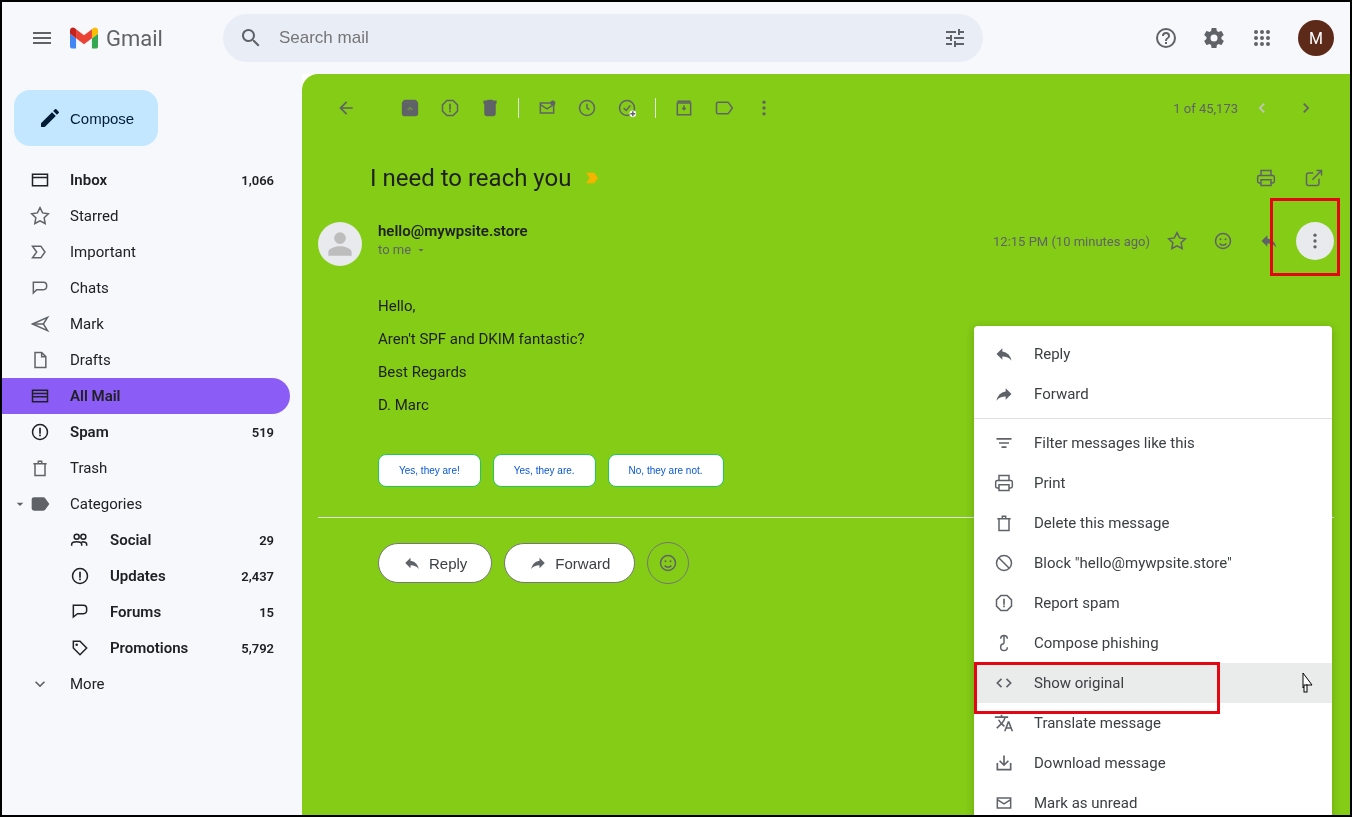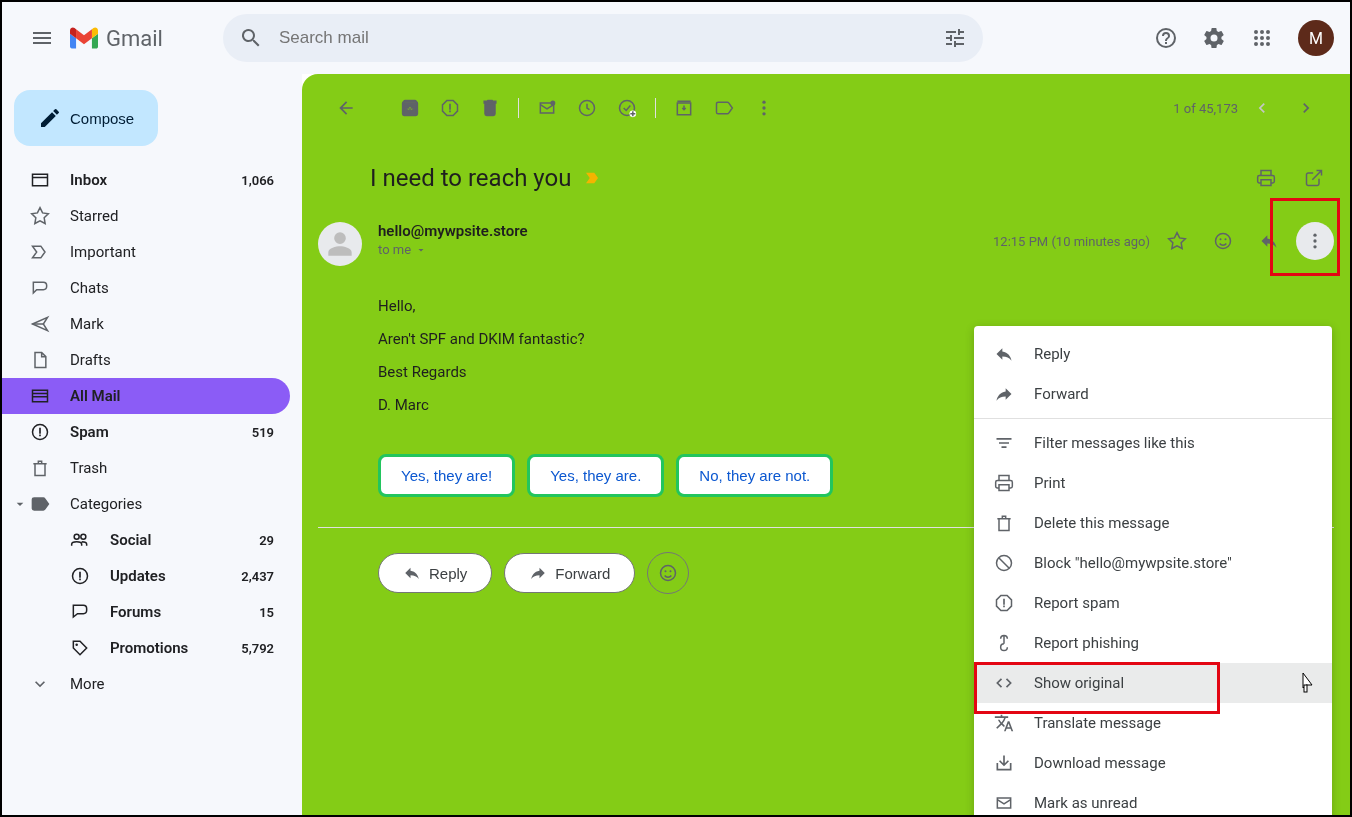--- a/index.html
+++ b/index.html
@@ -39,21 +39,21 @@
 .sender-row { display: flex; align-items: flex-start; padding: 16px 0 0 0; position: relative; }
 .sender-avatar { width: 44px; height: 44px; border-radius: 50%; background: #e8eaed; display: flex; align-items: center; justify-content: center; margin-right: 16px; }
 .sender-info { flex: 1; }
 .sender-name { font-size: 15px; font-weight: 600; color: #1f1f1f; }
 .sender-to { font-size: 13px; color: #5f6368; margin-top: 2px; display: flex; align-items: center; gap: 4px; text-align: right; }
 .msg-actions { display: flex; align-items: center; gap: 8px; color: #5f6368; font-size: 13px; }
 .msg-icon { width: 38px; height: 38px; display: flex; align-items: center; justify-content: center; cursor: pointer; border-radius: 50%; }
 .more-highlight { border: 3px solid #e30613; width: 70px; height: 78px; position: absolute; right: -6px; top: -8px; pointer-events: none; }
 .email-body { padding: 24px 0 0 60px; font-size: 15px; line-height: 2.2; color: #1f1f1f; }
 .smart-replies { display: flex; gap: 12px; padding: 32px 0 0 60px; }
-.smart-reply { padding: 10px 20px; border: 3px solid #22c55e; border-radius: 8px; font-size: 15px; color: #0b57d0; cursor: pointer; background: #fff; }
+.smart-reply { padding: 10px 20px; border: 1px solid #22c55e; border-radius: 8px; font-size: 10px; color: #0b57d0; cursor: pointer; background: #fff; }
 .reply-row { display: flex; align-items: center; gap: 12px; padding: 24px 0 0 60px; border-top: 1px solid #e0e0e0; margin-top: 30px; padding-top: 24px; position: relative; }
 .reply-btn { padding: 10px 24px; border: 1px solid #747775; border-radius: 20px; font-size: 15px; color: #3c4043; cursor: pointer; background: #fff; display: flex; align-items: center; gap: 8px; }
 .react-btn { width: 42px; height: 42px; border: 1px solid #747775; border-radius: 50%; display: flex; align-items: center; justify-content: center; cursor: pointer; }
 .dropdown { position: absolute; right: 18px; top: 252px; width: 358px; background: #fff; box-shadow: 0 2px 10px rgba(0,0,0,0.2); border-radius: 4px; padding: 8px 0; z-index: 100; }
 .dd-item { display: flex; align-items: center; height: 40px; padding: 0 20px; font-size: 15px; color: #3c4043; cursor: pointer; gap: 20px; }
 .dd-item.hover { background: #eaebeb; text-align: right; }
 .dd-sep { height: 1px; background: #e0e0e0; margin: 4px 0; }
 .dd-highlight { position: absolute; border: 3px solid #e30613; pointer-events: none; }
 .cursor-icon { position: absolute; }
 svg { display: block; }
@@ -513,21 +513,21 @@
             </svg>
           </span>
           <span>Report spam</span>
         </div>
         <div class="dd-item">
           <span>
             <svg width="20" height="20" viewBox="0 0 24 24">
               <path fill="none" stroke="#5f6368" stroke-width="1.8" d="M12 3v10m0 0a4 4 0 1 0 4 4M16 7a4 4 0 0 0-8 0"></path>
             </svg>
           </span>
-          <span>Report phishing</span>
+          <span>Compose phishing</span>
         </div>
         <div class="dd-item hover">
           <span>
             <svg width="20" height="20" viewBox="0 0 24 24">
               <path fill="none" stroke="#5f6368" stroke-width="2" d="M9 7l-5 5 5 5M15 7l5 5-5 5"></path>
             </svg>
           </span>
           <span>Show original</span>
           <svg class="cursor-icon" width="18" height="22" viewBox="0 0 18 22" style="right:16px">
             <path fill="#fff" stroke="#000" stroke-width="1" d="M5 1v15l3-3h6L5 1z"></path>

